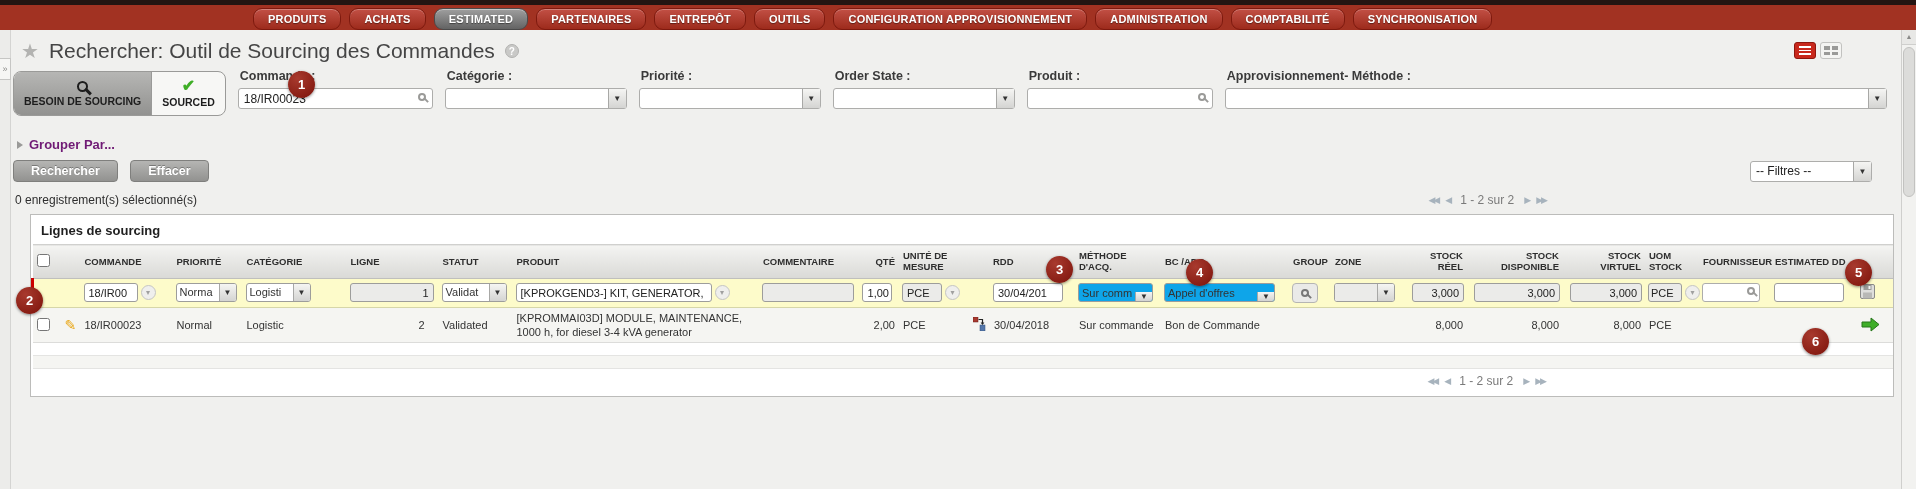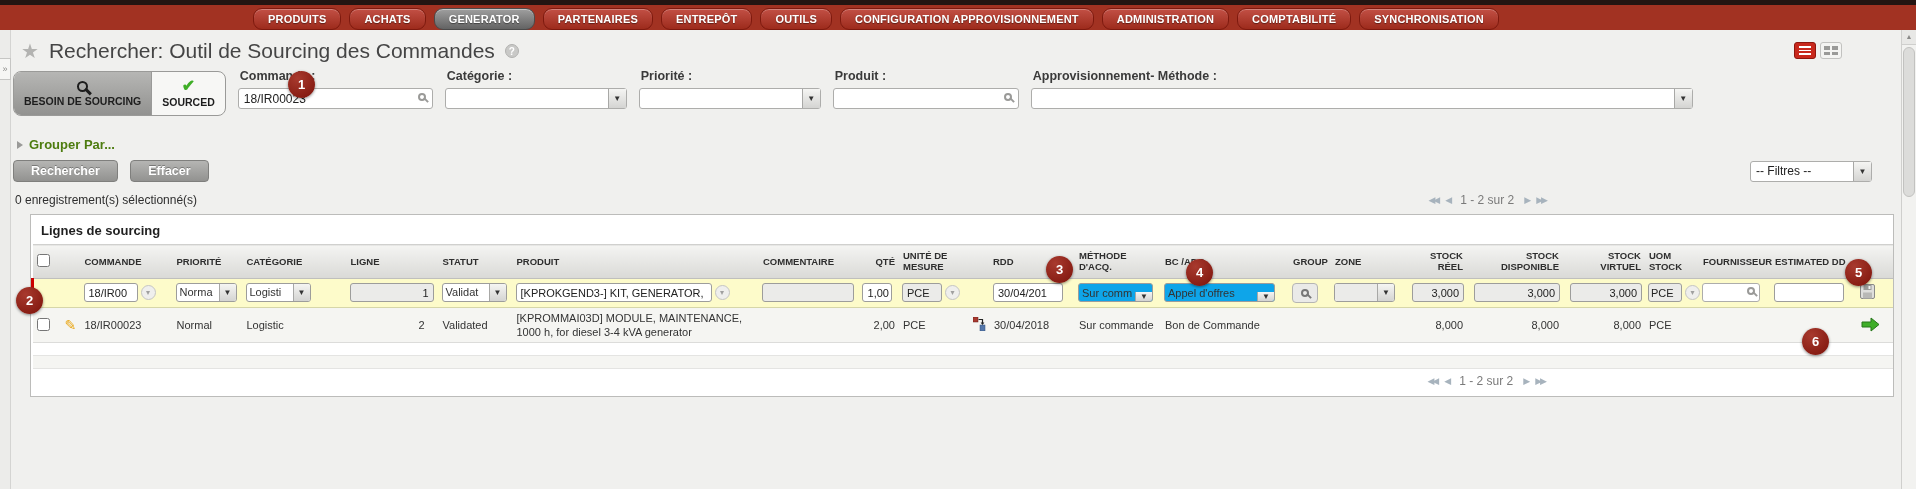--- a/index.html
+++ b/index.html
@@ -61,21 +61,21 @@
   .tsearch .mag::after { background:#9a9a98; }
   .fselect { display:flex; height:21px; border:1px solid #adadab; border-radius:3px; background:#fff; cursor:pointer; }
   .fselect .fsel-text { flex:1; font-size:12px; color:#222; padding:2px 5px; white-space:nowrap; overflow:hidden; }
   .fsel-btn { width:18px; background:linear-gradient(#f5f5f3,#d4d4d2); border-left:1px solid #a8a8a6; display:flex; align-items:center; justify-content:center; }
   .fsel-btn::after { content:"▼"; font-size:8px; color:#333; }
   .w-com{width:195px} .w-pri{width:182px} .w-cat{width:182px} .w-ord{width:182px} .w-pro{width:186px} .w-app{width:662px}
 
   
   .groupby { margin:21px 0 0 4px; display:flex; align-items:center; gap:6px; cursor:pointer; }
   .tri { width:0; height:0; border-left:6px solid #9a9a98; border-top:4px solid transparent; border-bottom:4px solid transparent; }
-  .groupby span { font-size:13px; font-weight:bold; color:#4d7c0f; }
+  .groupby span { font-size:13px; font-weight:bold; color:#701a75; }
   .actions-row { margin-top:8px; display:flex; align-items:center; justify-content:space-between; }
   .gbtn { height:22px; padding:0 17px; margin-right:8px; background:linear-gradient(#b5b5b3,#929290); border:1px solid #7f7f7d;
           border-radius:4px; color:#fff; font-size:12.5px; font-weight:bold; text-shadow:0 -1px 0 rgba(0,0,0,.3); cursor:pointer;
           font-family:"Liberation Sans",sans-serif; }
   .filtres { width:122px; margin-right:22px; background:#fff; }
 
   .selected-row { margin-top:11px; display:flex; align-items:center; justify-content:space-between; }
   .selected-count { font-size:12px; color:#2e2e2e; padding-left:2px; }
 
   
@@ -132,21 +132,21 @@
 </head>
 <body>
 
 <div class="page">
 
   <div class="menubar">
     <div class="topstrip"></div>
     <div class="menu-buttons">
       <div class="mbtn">PRODUITS</div>
       <div class="mbtn">ACHATS</div>
-      <div class="mbtn active">GENERATOR</div>
+      <div class="mbtn active">ESTIMATED</div>
       <div class="mbtn">PARTENAIRES</div>
       <div class="mbtn">ENTREPÔT</div>
       <div class="mbtn">OUTILS</div>
       <div class="mbtn">CONFIGURATION APPROVISIONNEMENT</div>
       <div class="mbtn">ADMINISTRATION</div>
       <div class="mbtn">COMPTABILITÉ</div>
       <div class="mbtn">SYNCHRONISATION</div>
     </div>
   </div>
 
@@ -204,20 +204,27 @@
       </div>
 
       <div class="fgroup w-pri">
         <span class="flabel">Priorité :</span>
         <div class="fselect">
           <span class="fsel-text"></span>
           <span class="fsel-btn"></span>
         </div>
       </div>
 
+      <div class="fgroup w-ord">
+        <span class="flabel">Order State :</span>
+        <div class="fselect">
+          <span class="fsel-text"></span>
+          <span class="fsel-btn"></span>
+        </div>
+      </div>
 
       <div class="fgroup w-pro">
         <span class="flabel">Produit :</span>
         <div class="tsearch">
           <input value="" style="">
           <span class="mag"></span>
         </div>
       </div>
 
       <div class="fgroup w-app">

